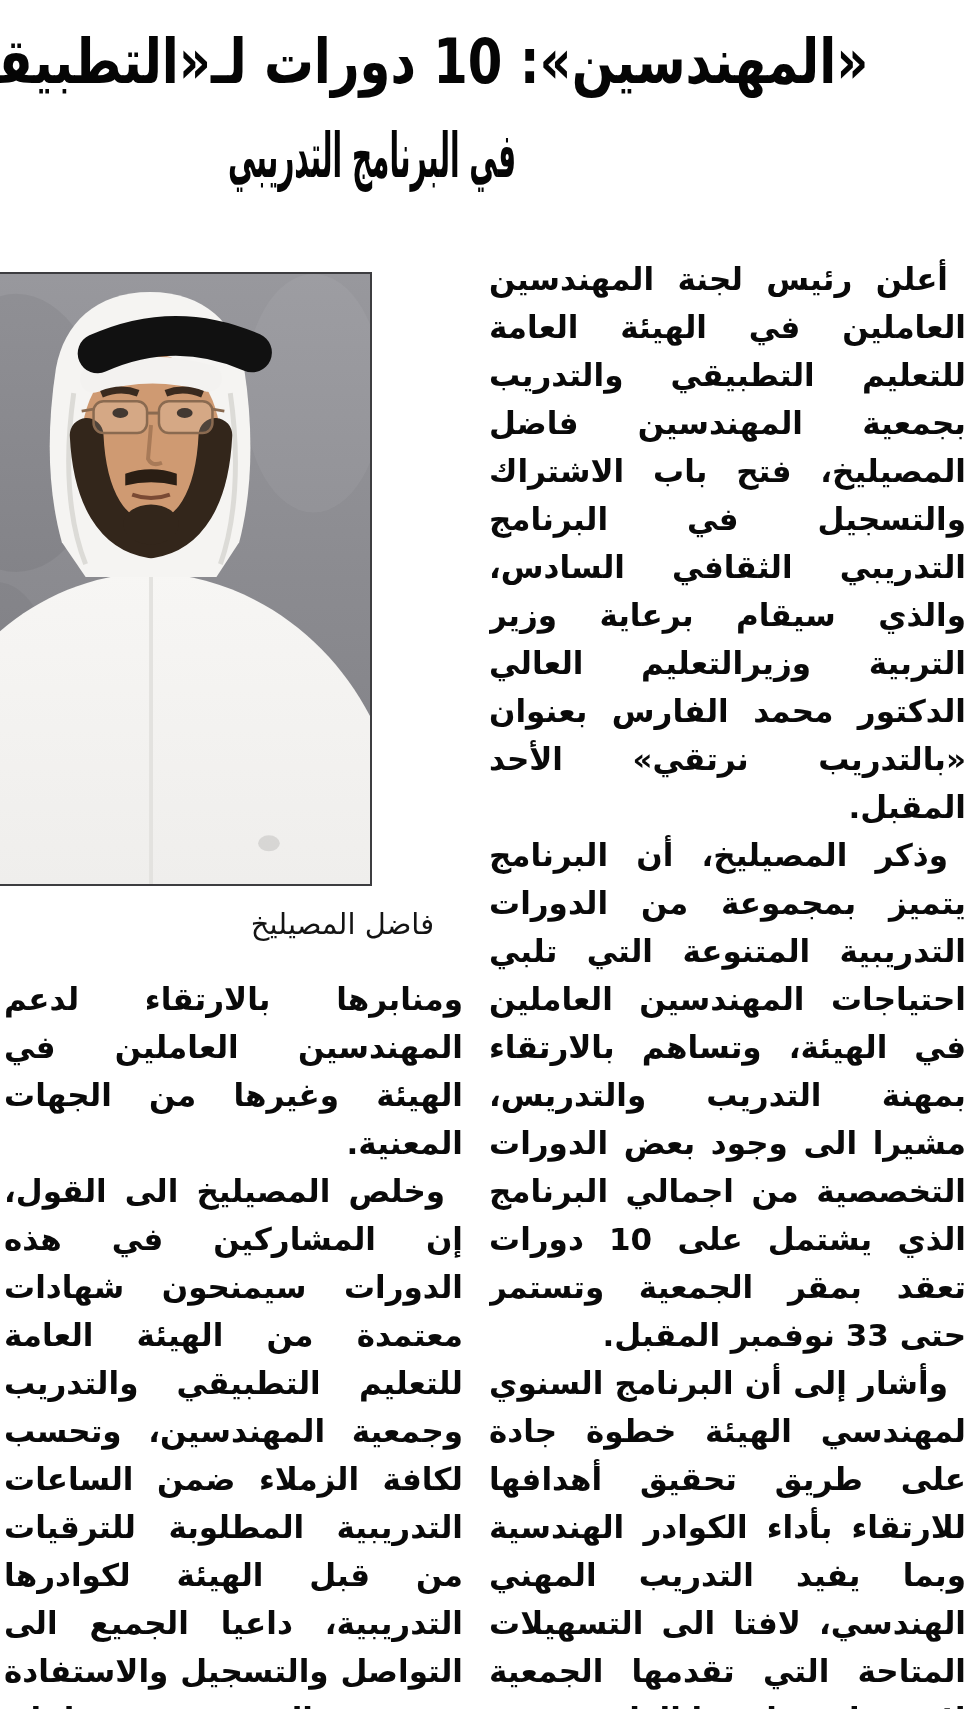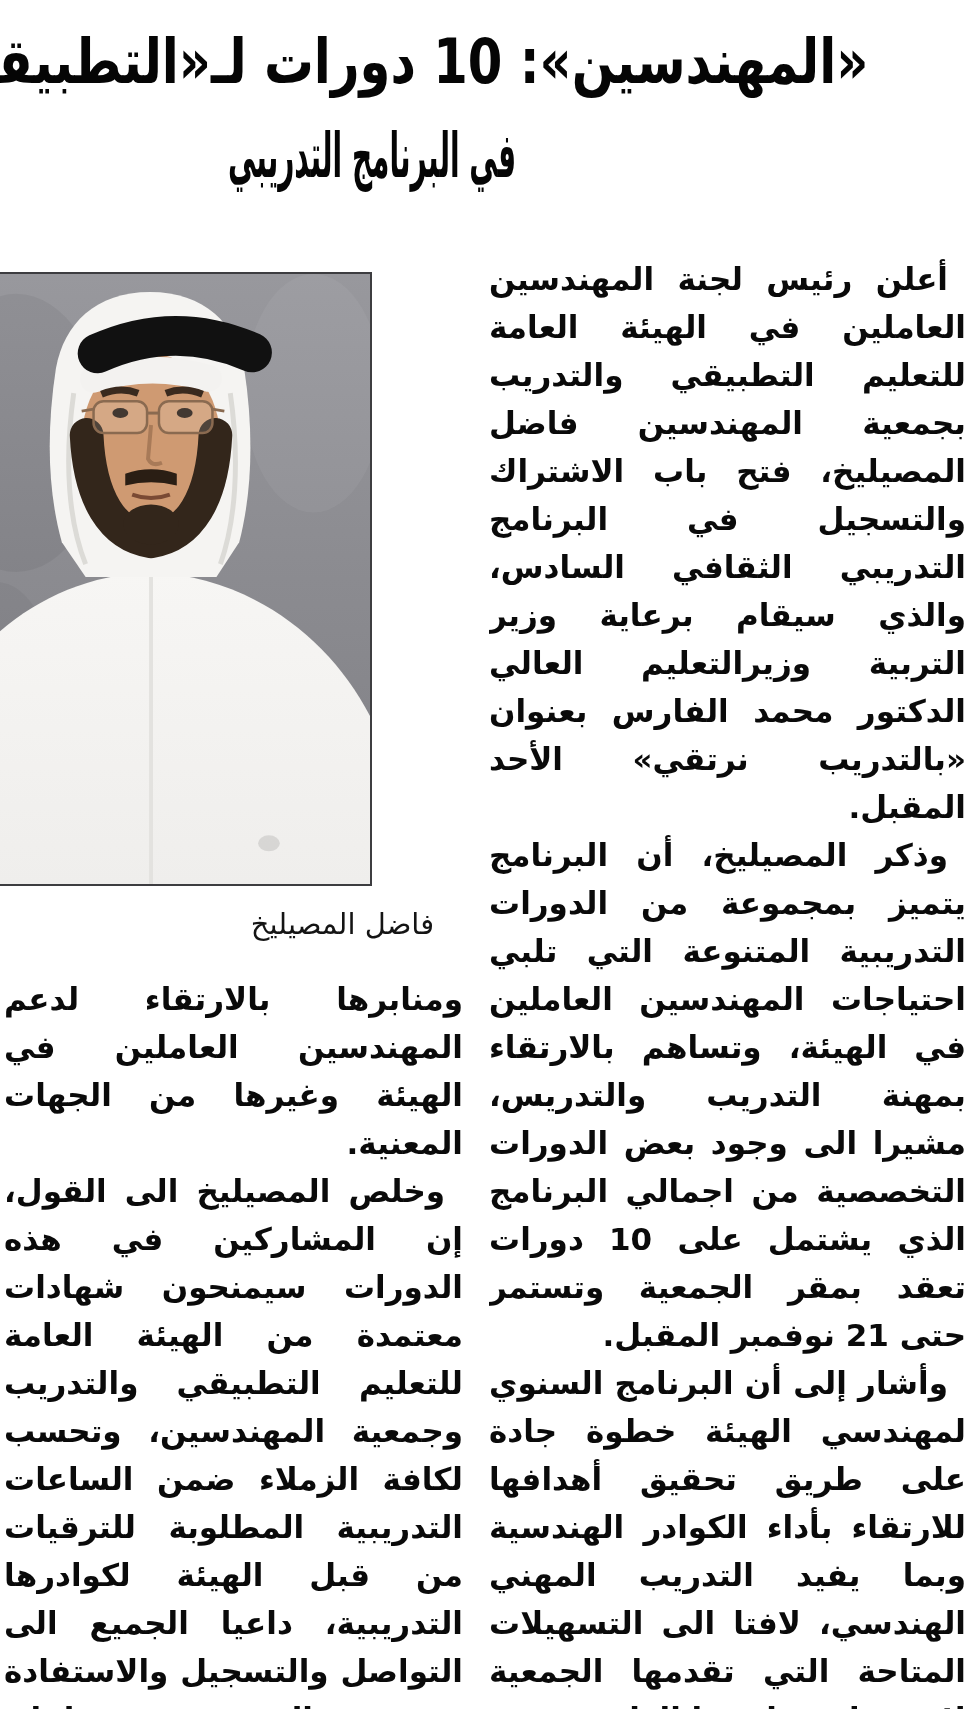--- a/index.html
+++ b/index.html
@@ -163,21 +163,21 @@
 
         <path d="M216,305 L216,614" stroke="#e3e2df" stroke-width="4"></path>
         <ellipse cx="335" cy="573" rx="11" ry="8" fill="rgba(0,0,0,0.10)"></ellipse>
       </svg>
     </div>
     <figcaption class="photo-caption fit">فاضل المصيليخ</figcaption>
   </figure>
 
   <section class="col col-right">
     <p class="para para-start">أعلن رئيس لجنة المهندسين العاملين في الهيئة العامة للتعليم التطبيقي والتدريب بجمعية المهندسين فاضل المصيليخ، فتح باب الاشتراك والتسجيل في البرنامج التدريبي الثقافي السادس، والذي سيقام برعاية وزير التربية وزيرالتعليم العالي الدكتور محمد الفارس بعنوان «بالتدريب نرتقي» الأحد المقبل.</p>
-    <p class="para para-start">وذكر المصيليخ، أن البرنامج يتميز بمجموعة من الدورات التدريبية المتنوعة التي تلبي احتياجات المهندسين العاملين في الهيئة، وتساهم بالارتقاء بمهنة التدريب والتدريس، مشيرا الى وجود بعض الدورات التخصصية من اجمالي البرنامج الذي يشتمل على 10 دورات تعقد بمقر الجمعية وتستمر حتى 21 نوفمبر المقبل.</p>
+    <p class="para para-start">وذكر المصيليخ، أن البرنامج يتميز بمجموعة من الدورات التدريبية المتنوعة التي تلبي احتياجات المهندسين العاملين في الهيئة، وتساهم بالارتقاء بمهنة التدريب والتدريس، مشيرا الى وجود بعض الدورات التخصصية من اجمالي البرنامج الذي يشتمل على 10 دورات تعقد بمقر الجمعية وتستمر حتى 33 نوفمبر المقبل.</p>
     <p class="para para-start">وأشار إلى أن البرنامج السنوي لمهندسي الهيئة خطوة جادة على طريق تحقيق أهدافها للارتقاء بأداء الكوادر الهندسية وبما يفيد التدريب المهني الهندسي، لافتا الى التسهيلات المتاحة التي تقدمها الجمعية لاستخدام مرافقها العلمية</p>
   </section>
 
   <section class="col col-left">
     <p class="para">ومنابرها بالارتقاء لدعم المهندسين العاملين في الهيئة وغيرها من الجهات المعنية.</p>
     <p class="para para-start">وخلص المصيليخ الى القول، إن المشاركين في هذه الدورات سيمنحون شهادات معتمدة من الهيئة العامة للتعليم التطبيقي والتدريب وجمعية المهندسين، وتحسب لكافة الزملاء ضمن الساعات التدريبية المطلوبة للترقيات من قبل الهيئة لكوادرها التدريبية، داعيا الجميع الى التواصل والتسجيل والاستفادة من هذه الفرصة خصوصا ان الدورات مجانية.</p>
   </section>
 
 </div>
 

